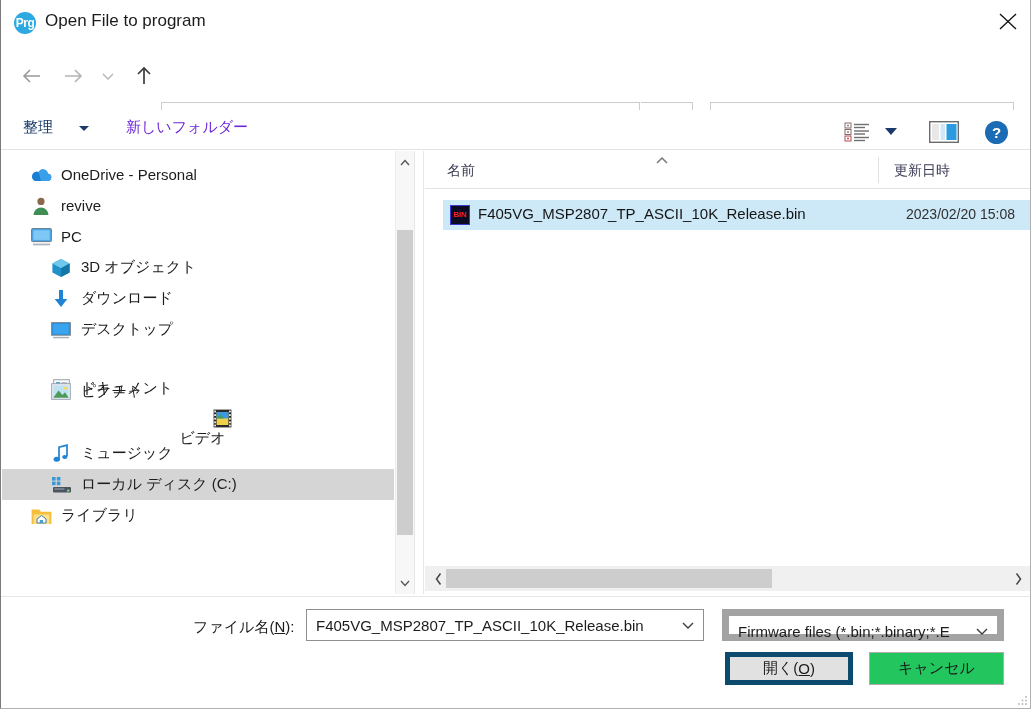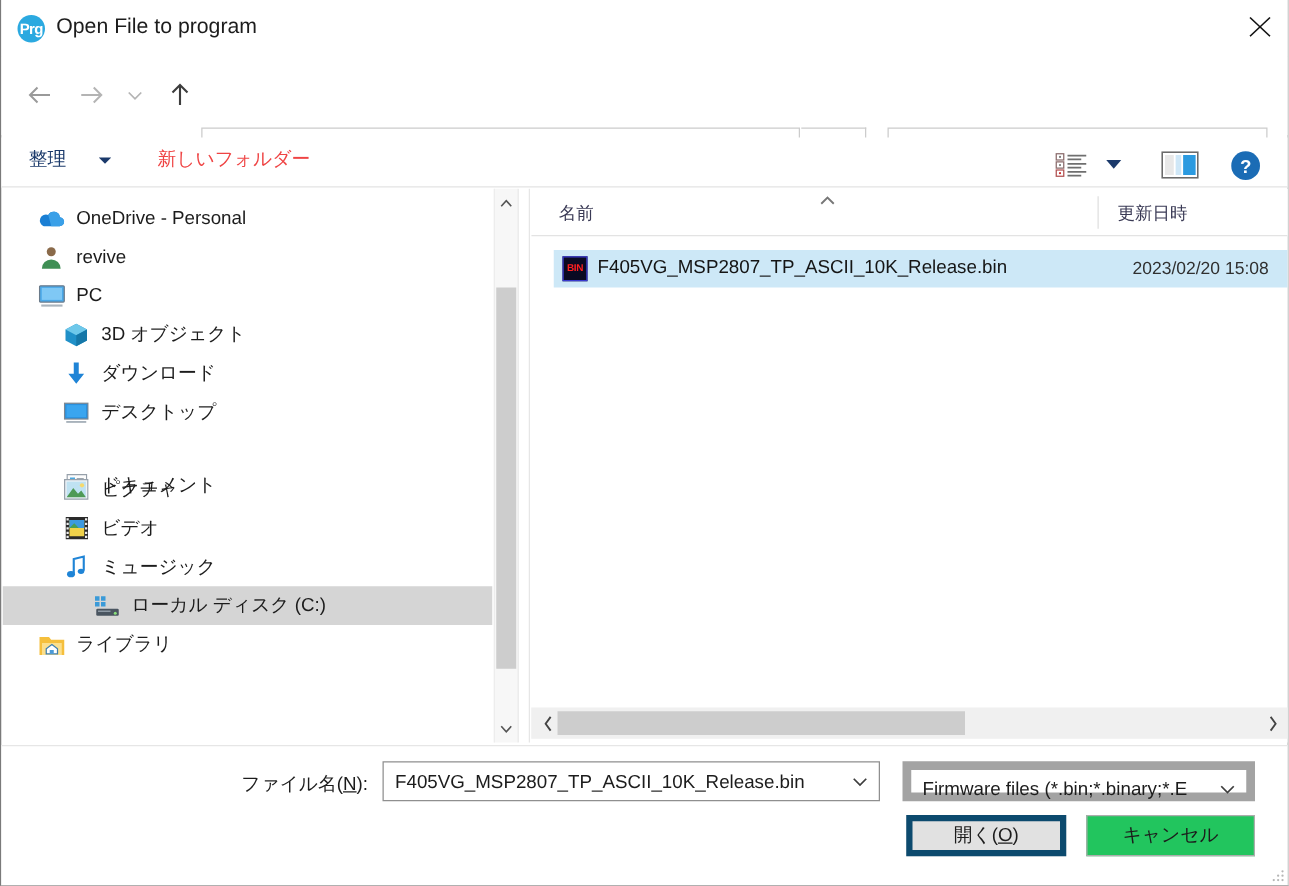--- a/index.html
+++ b/index.html
@@ -117,21 +117,21 @@
   }
   #organize-caret {
     position: absolute; left: 78px; top: 16px;
     width: 0; height: 0;
     border-left: 5px solid transparent;
     border-right: 5px solid transparent;
     border-top: 5px solid #1b3a6b;
   }
   #newfolder-btn {
     position: absolute; left: 125px; top: 8px;
-    font-size: 15px; color: #ef4444; white-space: nowrap;
+    font-size: 15px; color: #6d28d9; white-space: nowrap;
   }
   #view-icon { position: absolute; left: 843px; top: 12px; }
   #view-caret {
     position: absolute; left: 884px; top: 18px;
     width: 0; height: 0;
     border-left: 6px solid transparent;
     border-right: 6px solid transparent;
     border-top: 7px solid #1b3a6b;
   }
   #pane-icon { position: absolute; left: 928px; top: 11px; }
@@ -496,21 +496,21 @@
         <span class="tree-icon" style="margin-left: 48px;">
           <svg width="20" height="17" viewBox="0 0 20 17">
             <rect x="0.7" y="0.7" width="18.6" height="15.6" fill="#eef3f7" stroke="#97a1ab" stroke-width="1"></rect>
             <rect x="2.3" y="2.3" width="15.4" height="12.4" fill="#bfe2f2"></rect>
             <path d="M2.3 14.7 L7.6 7.4 L11.4 12 L14 9.3 L17.7 14.7 z" fill="#4f9a56"></path>
             <circle cx="14.6" cy="5.2" r="1.7" fill="#f7d96a"></circle>
           </svg>
         </span>
         <span class="tree-label">ピクチャ</span>
       </div>
-      <div class="tree-item" style="top: 256px;">
+      <div class="tree-item" style="top: 256px; flex-direction: column;">
         <span class="tree-icon" style="margin-left: 48px;">
           <svg width="19" height="19" viewBox="0 0 19 19">
             <rect x="0.6" y="0.6" width="17.8" height="17.8" fill="#2a2a2a"></rect>
             <rect x="3.6" y="3" width="11.8" height="13" fill="#f0d24a"></rect>
             <rect x="3.6" y="3" width="11.8" height="6.4" fill="#3d9ae0"></rect>
             <path d="M3.6 9.4 L7.4 5.6 L11 9.4 z" fill="#4a9e55"></path>
             <g fill="#eee">
               <rect x="1.2" y="1.6" width="1.8" height="1.8"></rect>
               <rect x="1.2" y="5.2" width="1.8" height="1.8"></rect>
               <rect x="1.2" y="8.8" width="1.8" height="1.8"></rect>
@@ -529,21 +529,21 @@
       <div class="tree-item" style="top: 287px;">
         <span class="tree-icon" style="margin-left: 48px;">
           <svg width="16" height="19" viewBox="0 0 16 19">
             <path d="M6 15 V3.2 L14 1.2 V12.6" stroke="#1f84d6" stroke-width="1.7" fill="none"></path>
             <ellipse cx="3.8" cy="15.3" rx="3.2" ry="2.5" fill="#1f84d6"></ellipse>
             <ellipse cx="11.8" cy="13" rx="2.6" ry="2.1" fill="#1f84d6"></ellipse>
           </svg>
         </span>
         <span class="tree-label">ミュージック</span>
       </div>
-      <div class="tree-item selected" style="top: 318px; padding-left: 24px;">
+      <div class="tree-item selected" style="top: 318px;">
         <span class="tree-icon" style="margin-left: 48px;">
           <svg width="21" height="18" viewBox="0 0 21 18">
             <g fill="#3a9ad8">
               <rect x="1" y="1" width="3.6" height="3.6"></rect>
               <rect x="5.8" y="1" width="3.6" height="3.6"></rect>
               <rect x="1" y="5.6" width="3.6" height="3.6"></rect>
               <rect x="5.8" y="5.6" width="3.6" height="3.6"></rect>
             </g>
             <rect x="2" y="11" width="18" height="5.6" rx="1" fill="#4a5560"></rect>
             <rect x="3.4" y="12.4" width="10" height="1.2" fill="#8d99a4"></rect>

